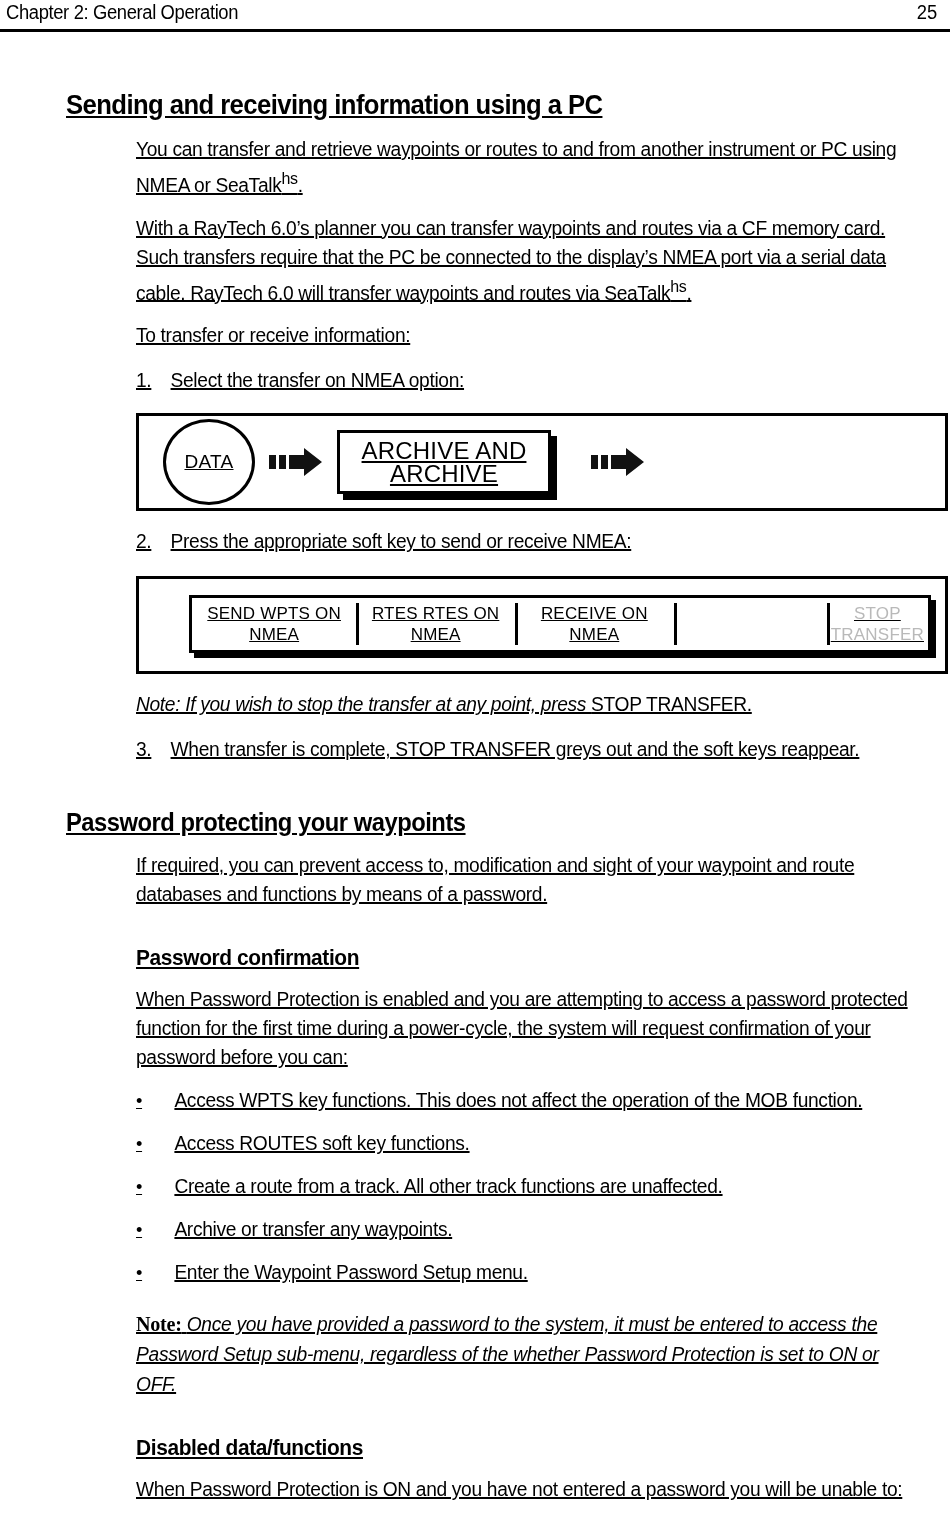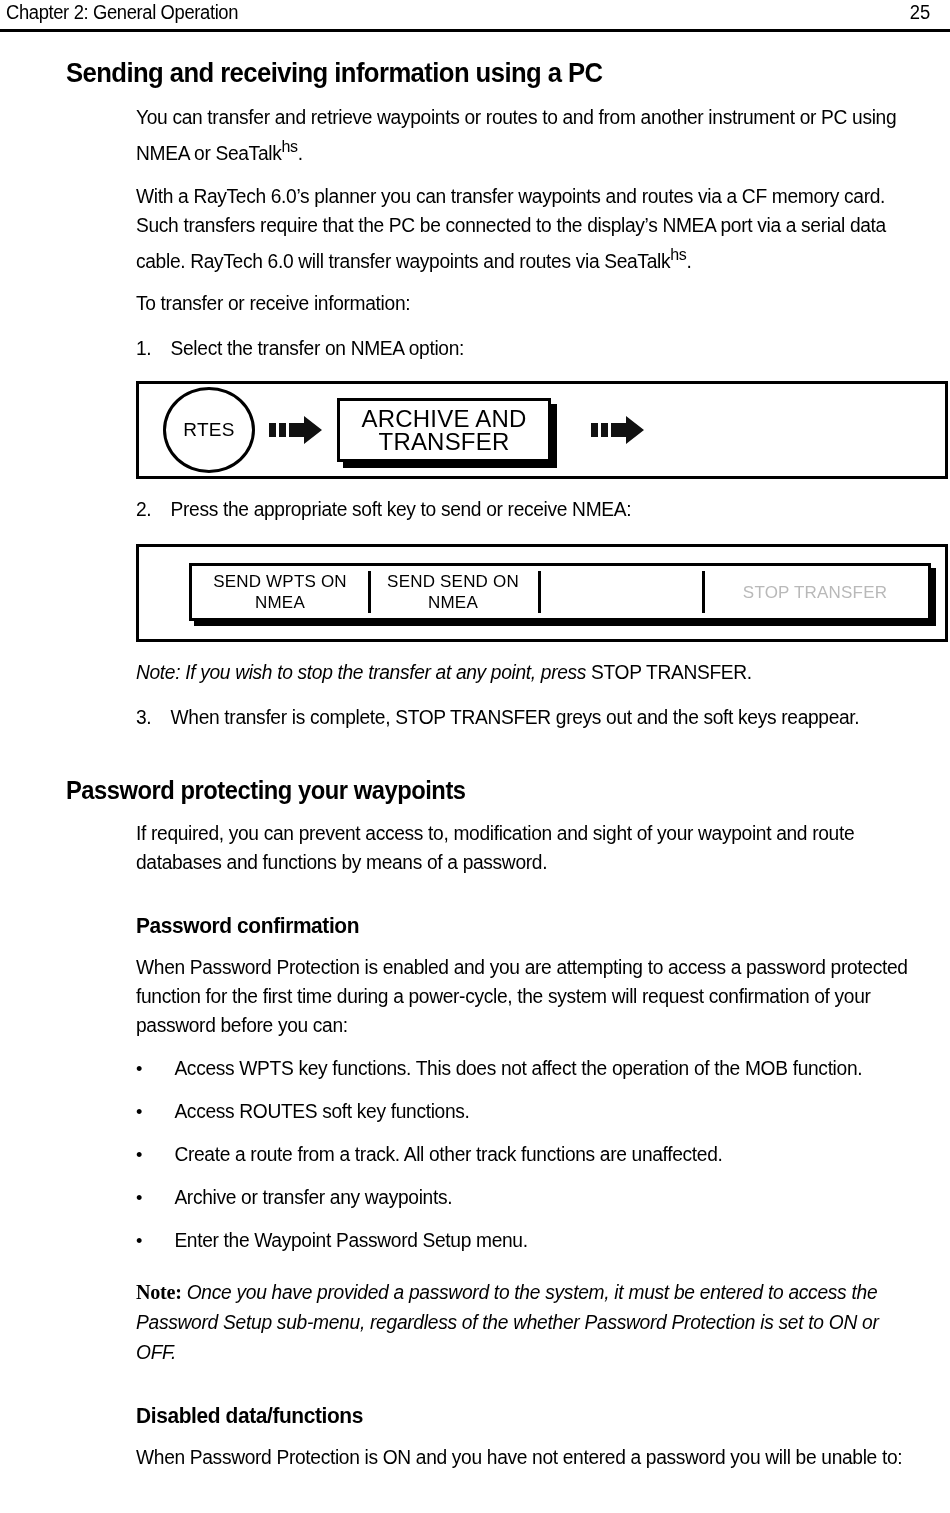--- a/index.html
+++ b/index.html
@@ -12,21 +12,21 @@
     color: #000000;
     overflow: hidden;
     position: relative;
   }
 
   
   .page-header {
     position: absolute;
     top: 0; left: 0; right: 0;
     height: 30px;
-    padding: 0 20px 0 6px;
+    padding: 0 13px 0 6px;
     display: flex;
     align-items: flex-start;
     justify-content: space-between;
   }
   .page-header .hdr-text {
     font-size: 20px;
     font-weight: 400;
     letter-spacing: -0.4px;
     line-height: 24px;
     transform: scaleX(0.92);
@@ -42,23 +42,24 @@
   .header-rule {
     position: absolute;
     top: 29px; left: 0; right: 0;
     height: 3px;
     background: #000;
   }
 
   
   .content {
     position: absolute;
-    top: 20px;
+    top: 52px;
     left: 0;
     width: 950px;
+    text-decoration: underline;
   }
 
   .h1 {
     font-size: 27px;
     font-weight: 700;
     letter-spacing: -0.6px;
     margin: 38px 0 12px 66px;
     transform: scaleX(0.95);
     transform-origin: left center;
   }
@@ -260,35 +261,35 @@
 
   <div class="step">
     <span class="num">1.</span>
     <span class="txt">Select the transfer on NMEA option:</span>
   </div>
 
   <div class="figure">
     <div class="flow-inner">
 
       <div class="flow-ellipse">
-        <span>RTES</span>
+        <span>DATA</span>
       </div>
 
       <div class="flow-arrow">
         <svg width="54" height="32" viewBox="0 0 54 32" aria-hidden="true">
           <rect x="0" y="9" width="7" height="14" fill="#111"></rect>
           <rect x="10" y="9" width="7" height="14" fill="#111"></rect>
           <path d="M20 9 H35 V2 L53 16 L35 30 V23 H20 Z" fill="#111"></path>
         </svg>
       </div>
 
       <div class="flow-box b1">
         <div>
           <div>ARCHIVE AND</div>
-          <div>TRANSFER</div>
+          <div>ARCHIVE</div>
         </div>
       </div>
 
       <div class="flow-gap"></div>
 
       <div class="flow-arrow">
         <svg width="54" height="32" viewBox="0 0 54 32" aria-hidden="true">
           <rect x="0" y="9" width="7" height="14" fill="#111"></rect>
           <rect x="10" y="9" width="7" height="14" fill="#111"></rect>
           <path d="M20 9 H35 V2 L53 16 L35 30 V23 H20 Z" fill="#111"></path>
@@ -310,25 +311,28 @@
 
       <div class="sk-cell c1">
         <div>
           <div>SEND WPTS ON</div>
           <div>NMEA</div>
         </div>
       </div>
 
       <div class="sk-cell c2">
         <div>
-          <div>SEND SEND ON</div>
+          <div>RTES RTES ON</div>
           <div>NMEA</div>
         </div>
       </div>
 
+      <div class="sk-cell c3">
+        <div>RECEIVE ON NMEA</div>
+      </div>
 
       <div class="sk-cell c4">
         <div></div>
       </div>
 
       <div class="sk-cell c5 disabled">
         <div>STOP TRANSFER</div>
       </div>
 
     </div>

